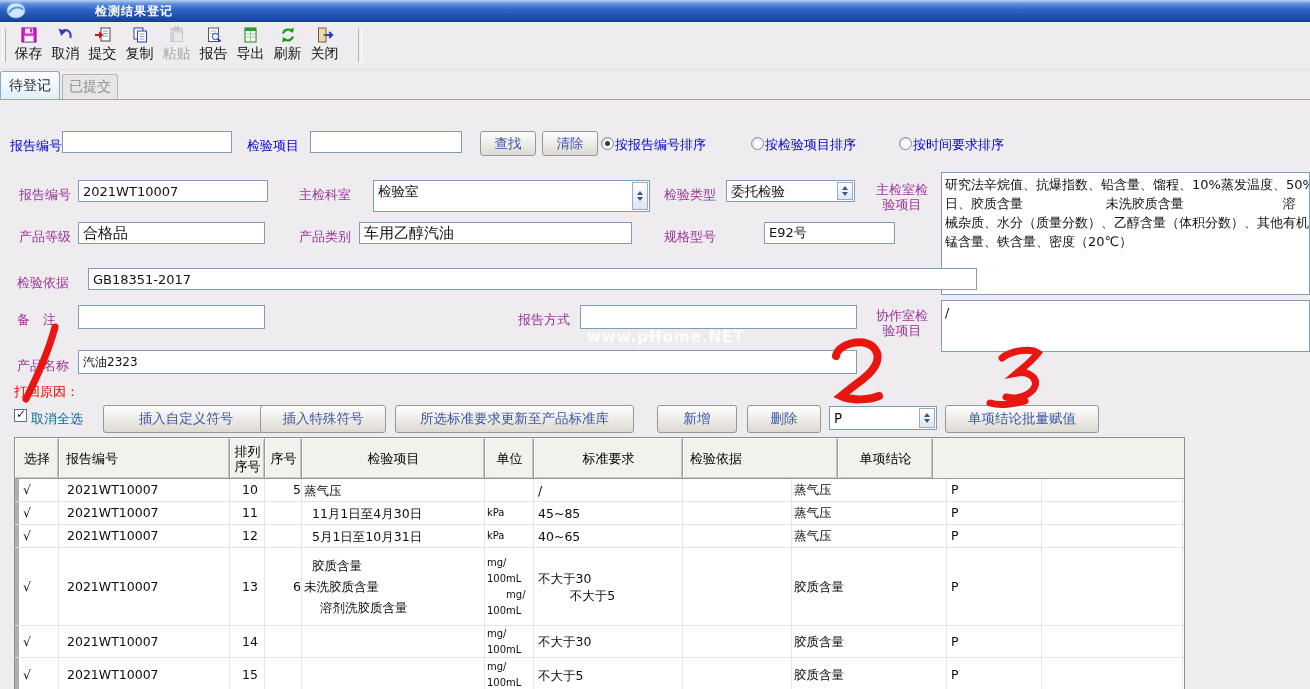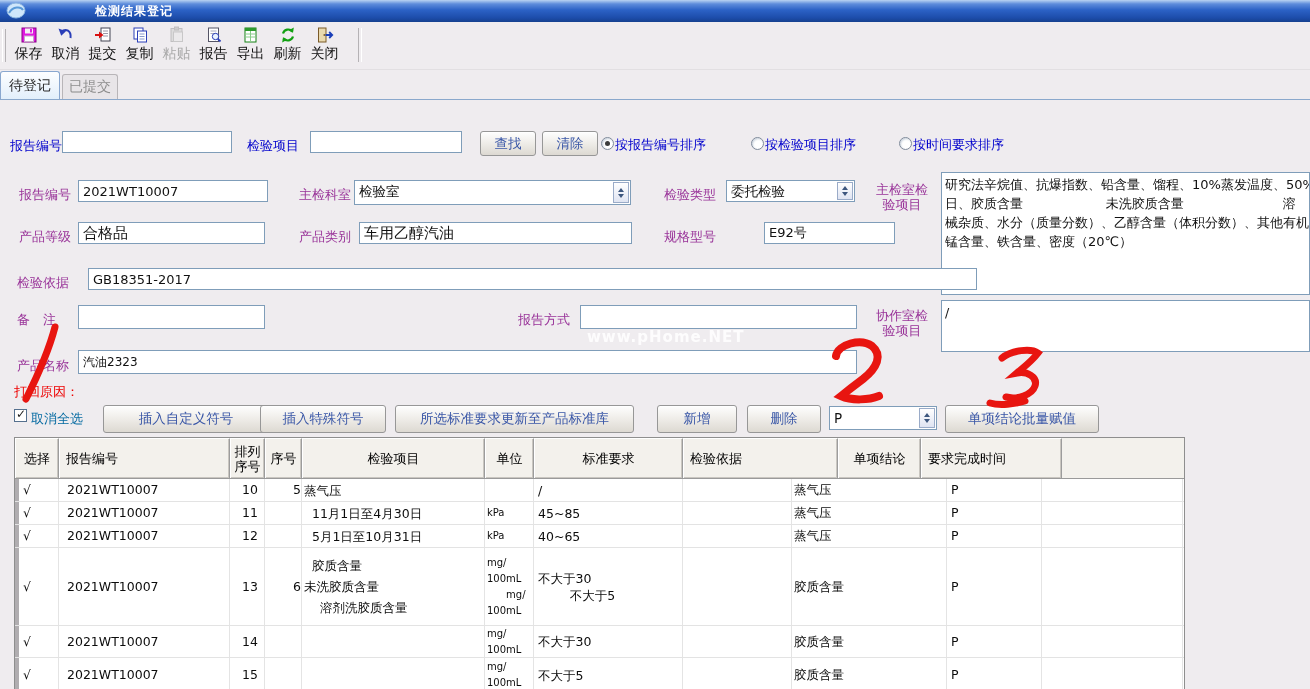--- a/index.html
+++ b/index.html
@@ -216,21 +216,21 @@
   <span class="lbl blue" style="left:247px;top:137px">检验项目</span>
   <input class="txt" style="left: 310px; top: 131px; width: 152px; height: 22px;" value="">
   <div class="btn" style="left:480px;top:131px;width:54px;height:23px">查找</div>
   <div class="btn" style="left:542px;top:131px;width:54px;height:23px">清除</div>
   <span id="sortRadios"><span class="radio sel" style="left: 601px; top: 137px;"></span><span class="lbl blue" style="left: 615px; top: 136px;">按报告编号排序</span><span class="radio" style="left: 751px; top: 137px;"></span><span class="lbl blue" style="left: 765px; top: 136px;">按检验项目排序</span><span class="radio" style="left: 899px; top: 137px;"></span><span class="lbl blue" style="left: 913px; top: 136px;">按时间要求排序</span></span>
 
   
   <span class="lbl purple" style="left:19px;top:186px">报告编号</span>
   <input class="txt" style="left: 78px; top: 180px; width: 190px; height: 22px;" value="2021WT10007">
   <span class="lbl purple" style="left:299px;top:186px">主检科室</span>
-  <div class="combo" style="left:354px;top:180px;width:277px;height:25px">
+  <div class="combo" style="left:373px;top:180px;width:277px;height:32px">
     <span class="cval">检验室</span>
     <span class="spin"></span>
   </div>
   <span class="lbl purple" style="left:664px;top:186px">检验类型</span>
   <div class="combo" style="left:726px;top:180px;width:129px;height:22px">
     <span class="cval">委托检验</span>
     <span class="spin"></span>
   </div>
   <span class="lbl purple" style="left:869px;top:182px;width:66px;text-align:center;white-space:pre-line;line-height:15px">主检室检
 验项目</span>
@@ -282,22 +282,21 @@
     <div class="thead" id="thead">
         <div class="th" style="width: 44px;">选择</div>
         <div class="th hleft" style="width: 171px;">报告编号</div>
         <div class="th" style="width: 35px;">排列
 序号</div>
         <div class="th" style="width: 37px;">序号</div>
         <div class="th" style="width: 183px;">检验项目</div>
         <div class="th" style="width: 49px;">单位</div>
         <div class="th" style="width: 149px;">标准要求</div>
         <div class="th hleft" style="width: 155px;">检验依据</div>
-        <div class="th" style="width: 83px;">单项结论</div>
-        <div class="th hleft" style="width: 141px;">要求完成时间</div>
+        <div class="th" style="width: 95px;">单项结论</div>
       </div>
     <div id="tbody">
         <div class="tr" style="height: 23px;">
           <div class="td c0" style="width: 44px;"><span class="check">√</span></div>
           <div class="td c1" style="width: 171px;">2021WT10007</div>
           <div class="td c2" style="width: 35px;">10</div>
           <div class="td c3" style="width: 37px;">5</div>
           <div class="td c4" style="width: 183px;">蒸气压</div>
           <div class="td c5" style="width: 49px;"></div>
           <div class="td c6" style="width: 149px;">/</div>

